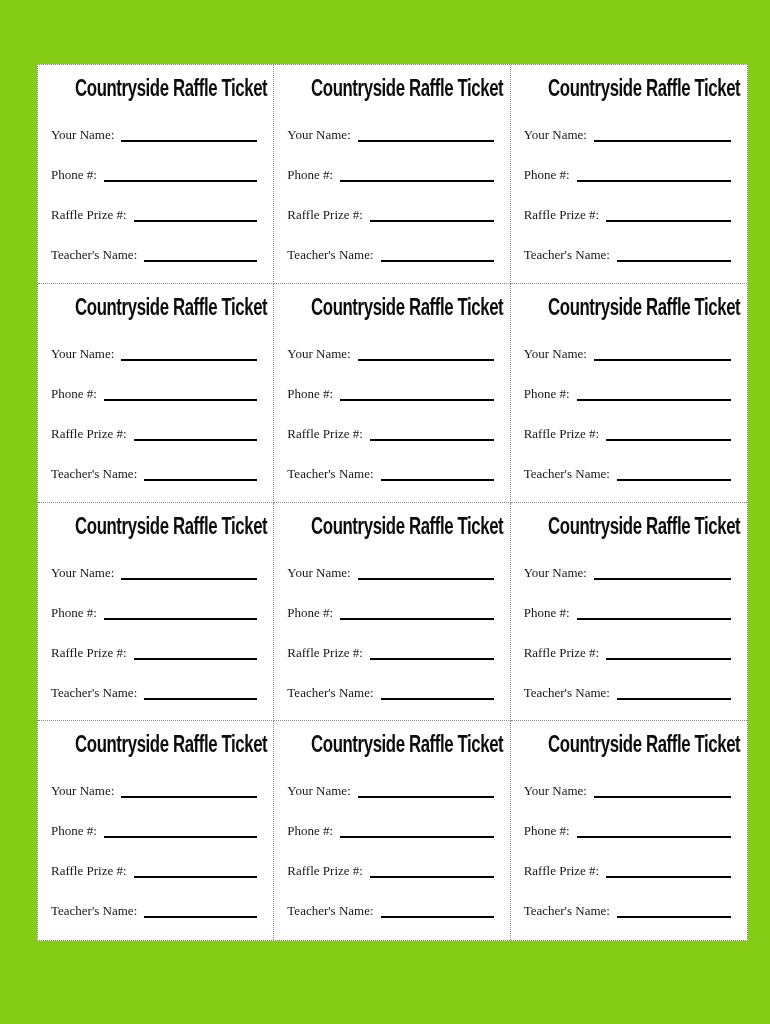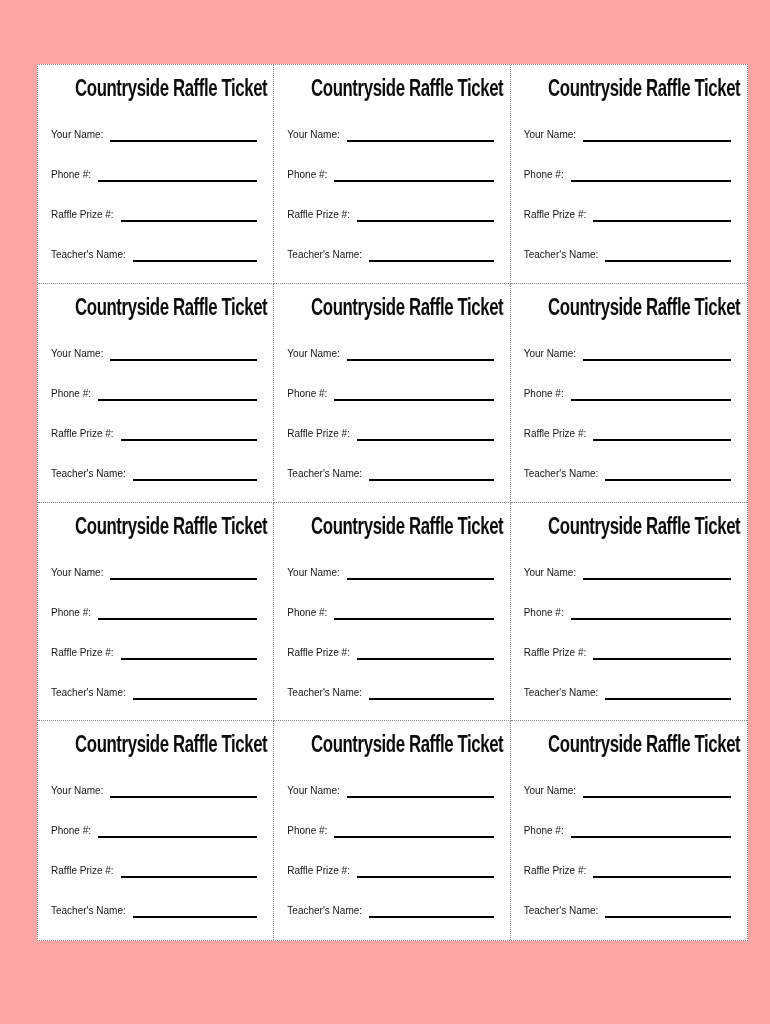--- a/index.html
+++ b/index.html
@@ -1,21 +1,21 @@
 <!DOCTYPE html>
 <html><head>
 <meta charset="utf-8">
 <style>
   * { margin: 0; padding: 0; box-sizing: border-box; }
   html, body { background: #ffffff; }
   .page {
     position: relative;
     width: 770px;
     height: 1024px;
-    background: #fca5a5;
+    background: #84cc16;
     font-family: "DejaVu Sans", sans-serif;
     color: #111;
     overflow: hidden;
   }
   .ticket-grid {
     position: absolute;
     left: 37px;
     top: 64px;
     width: 711px;
     height: 877px;
@@ -49,22 +49,22 @@
     transform: scale(0.80, 1.12);
     transform-origin: center center;
     color: #0c0c0c;
   }
   .field {
     display: flex;
     align-items: flex-end;
     height: 40px;
   }
   .field-label {
-    font-family: Liberation Sans, sans-serif;
-    font-size: 10px;
+    font-family: Liberation Serif, serif;
+    font-size: 13px;
     line-height: 17px;
     white-space: nowrap;
     color: #161616;
   }
   .blank-line {
     flex: 1;
     border-bottom: 2px solid #000;
     margin-left: 7px;
     margin-right: 3px;
     height: 1px;

